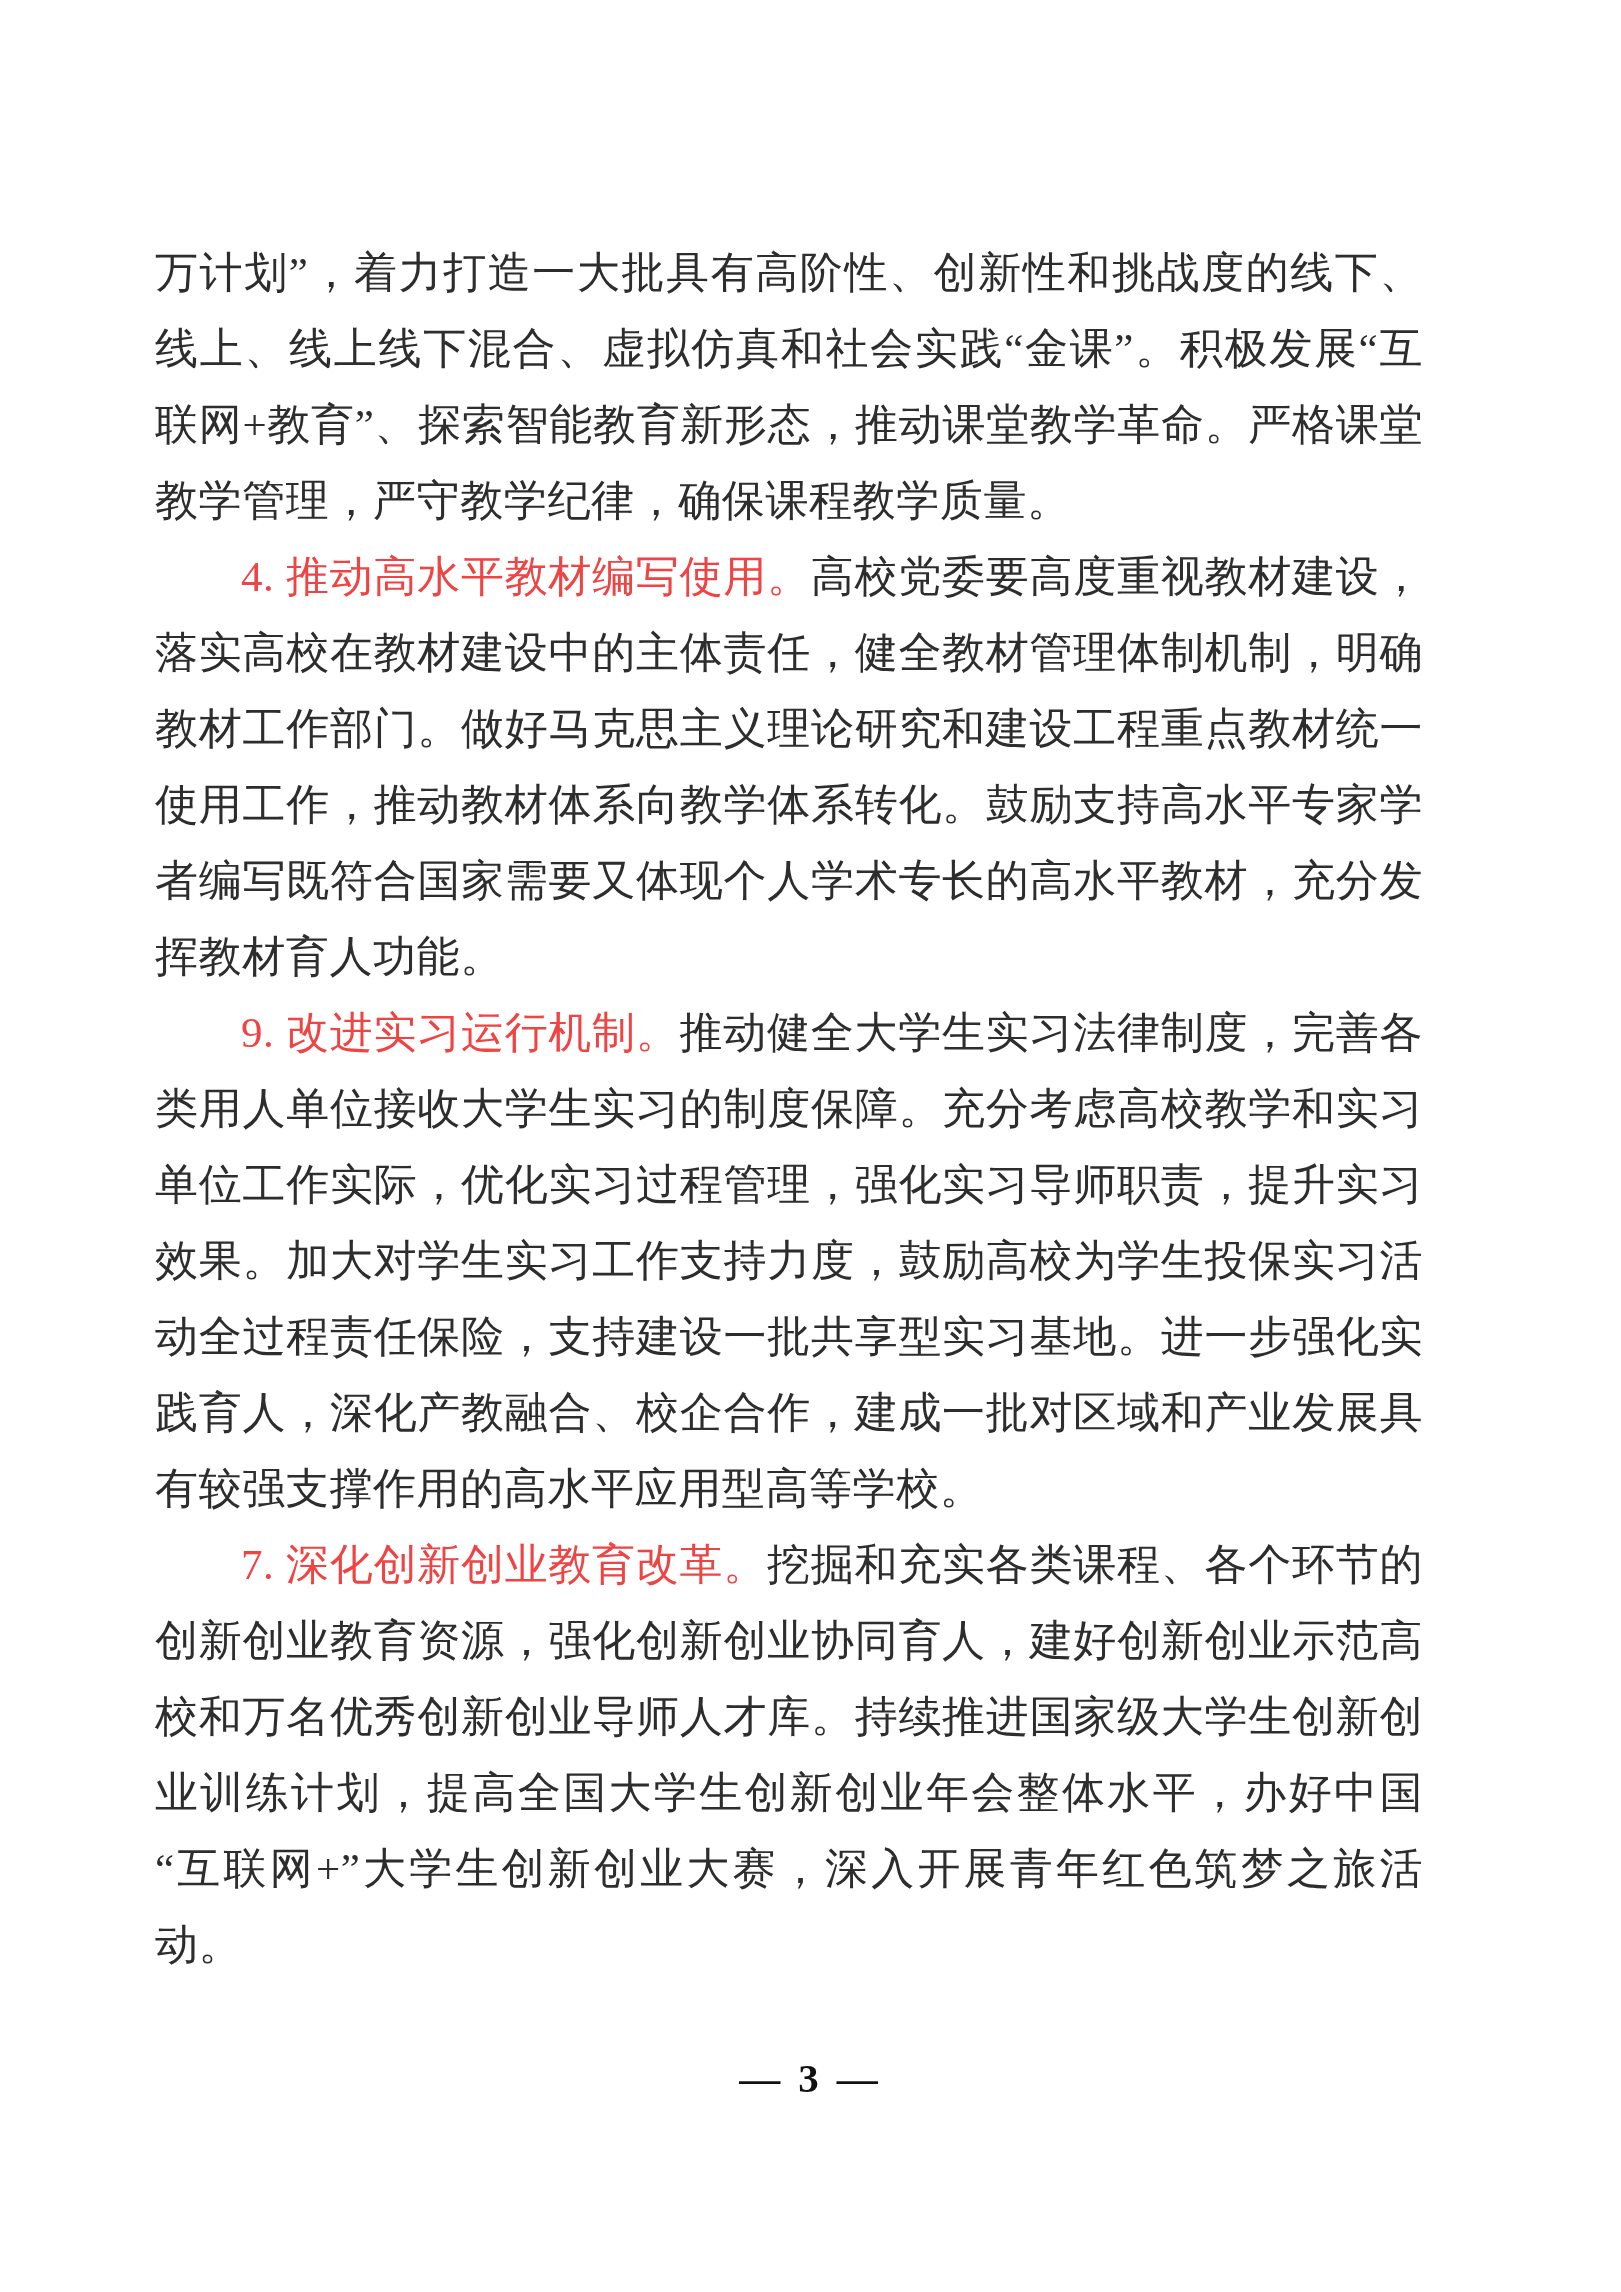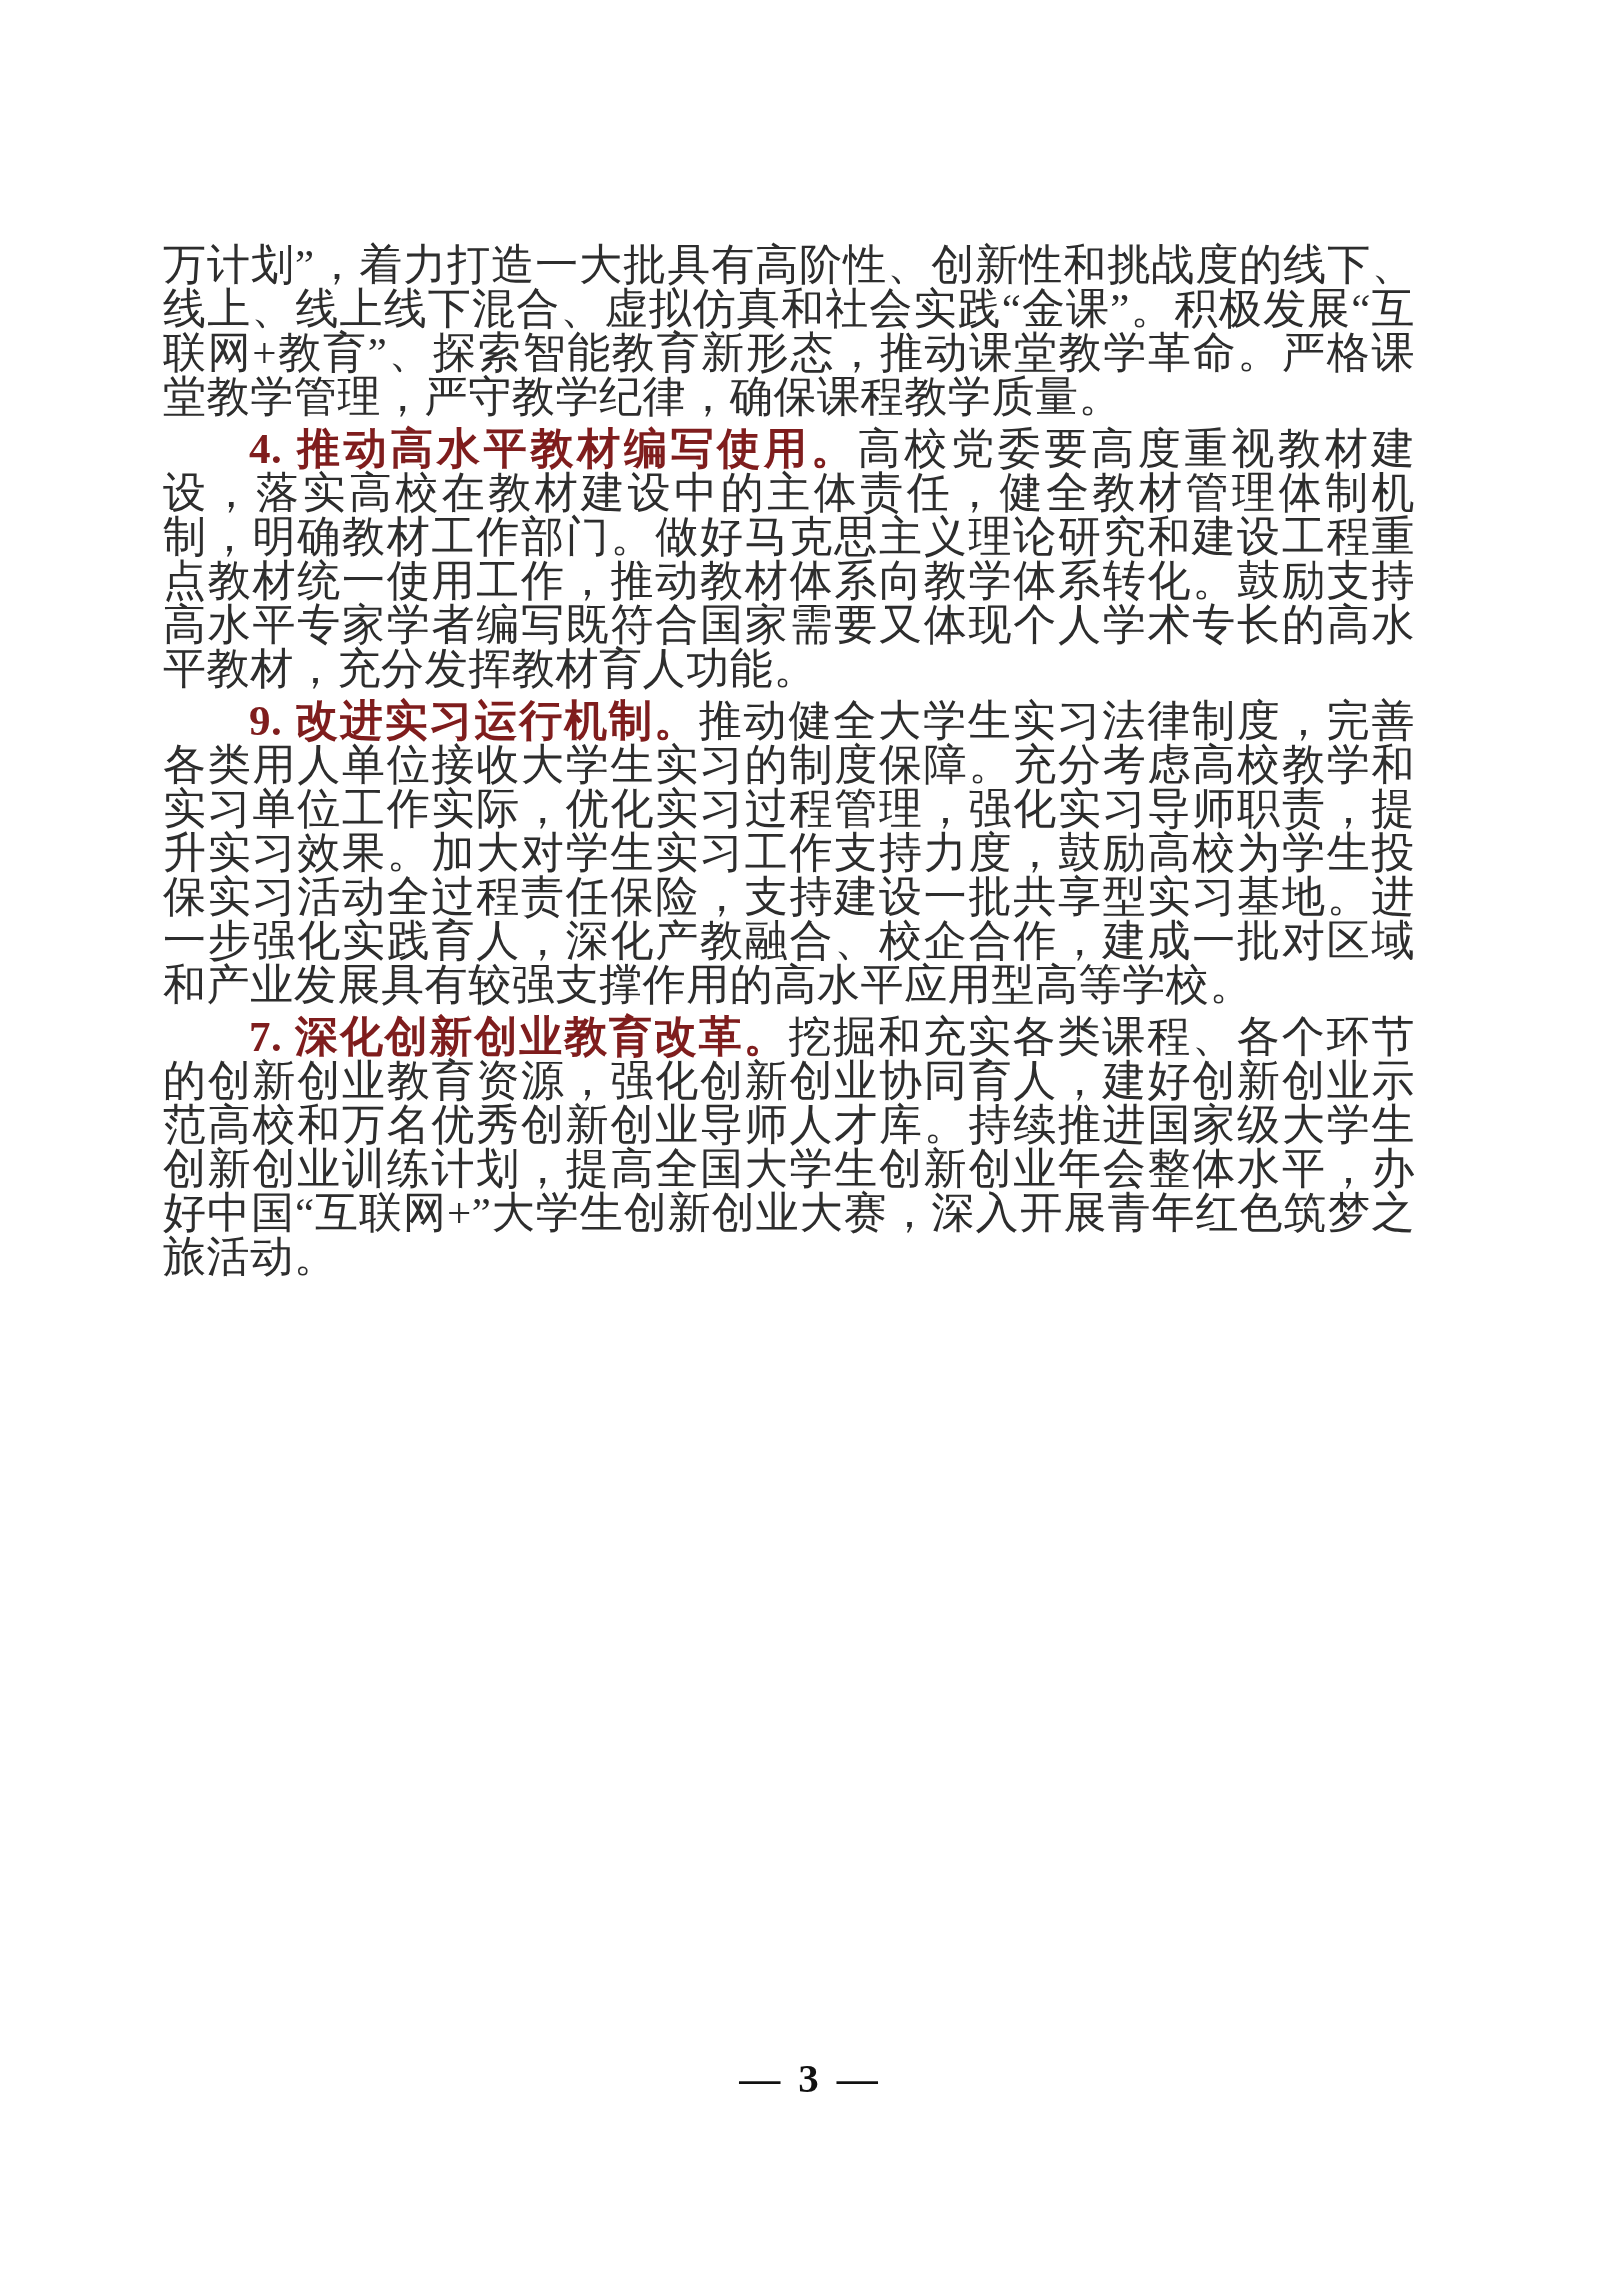--- a/index.html
+++ b/index.html
@@ -15,36 +15,36 @@
     overflow: hidden;
     font-family: "Liberation Serif", "DejaVu Serif", serif;
   }
   .content {
     position: absolute;
     left: 155px;
     top: 235px;
     width: 1268px;
   }
   .para {
-    margin: 8px;
+    margin: 0;
     padding: 0;
     font-size: 43px;
-    line-height: 44px;
+    line-height: 76px;
     letter-spacing: 0.6px;
     color: #2d2d2d;
     text-align: justify;
     text-justify: inter-character;
     word-break: break-all;
   }
   .para.indent {
     text-indent: 2em;
   }
   .lead {
-    font-weight: 700;
-    color: #7f1d1d;
+    font-weight: 400;
+    color: #ef4444;
   }
   .footer {
     position: absolute;
     left: 0;
     top: 2054px;
     width: 100%;
     text-align: center;
     font-size: 41px;
     font-weight: 700;
     letter-spacing: 3.9px;

